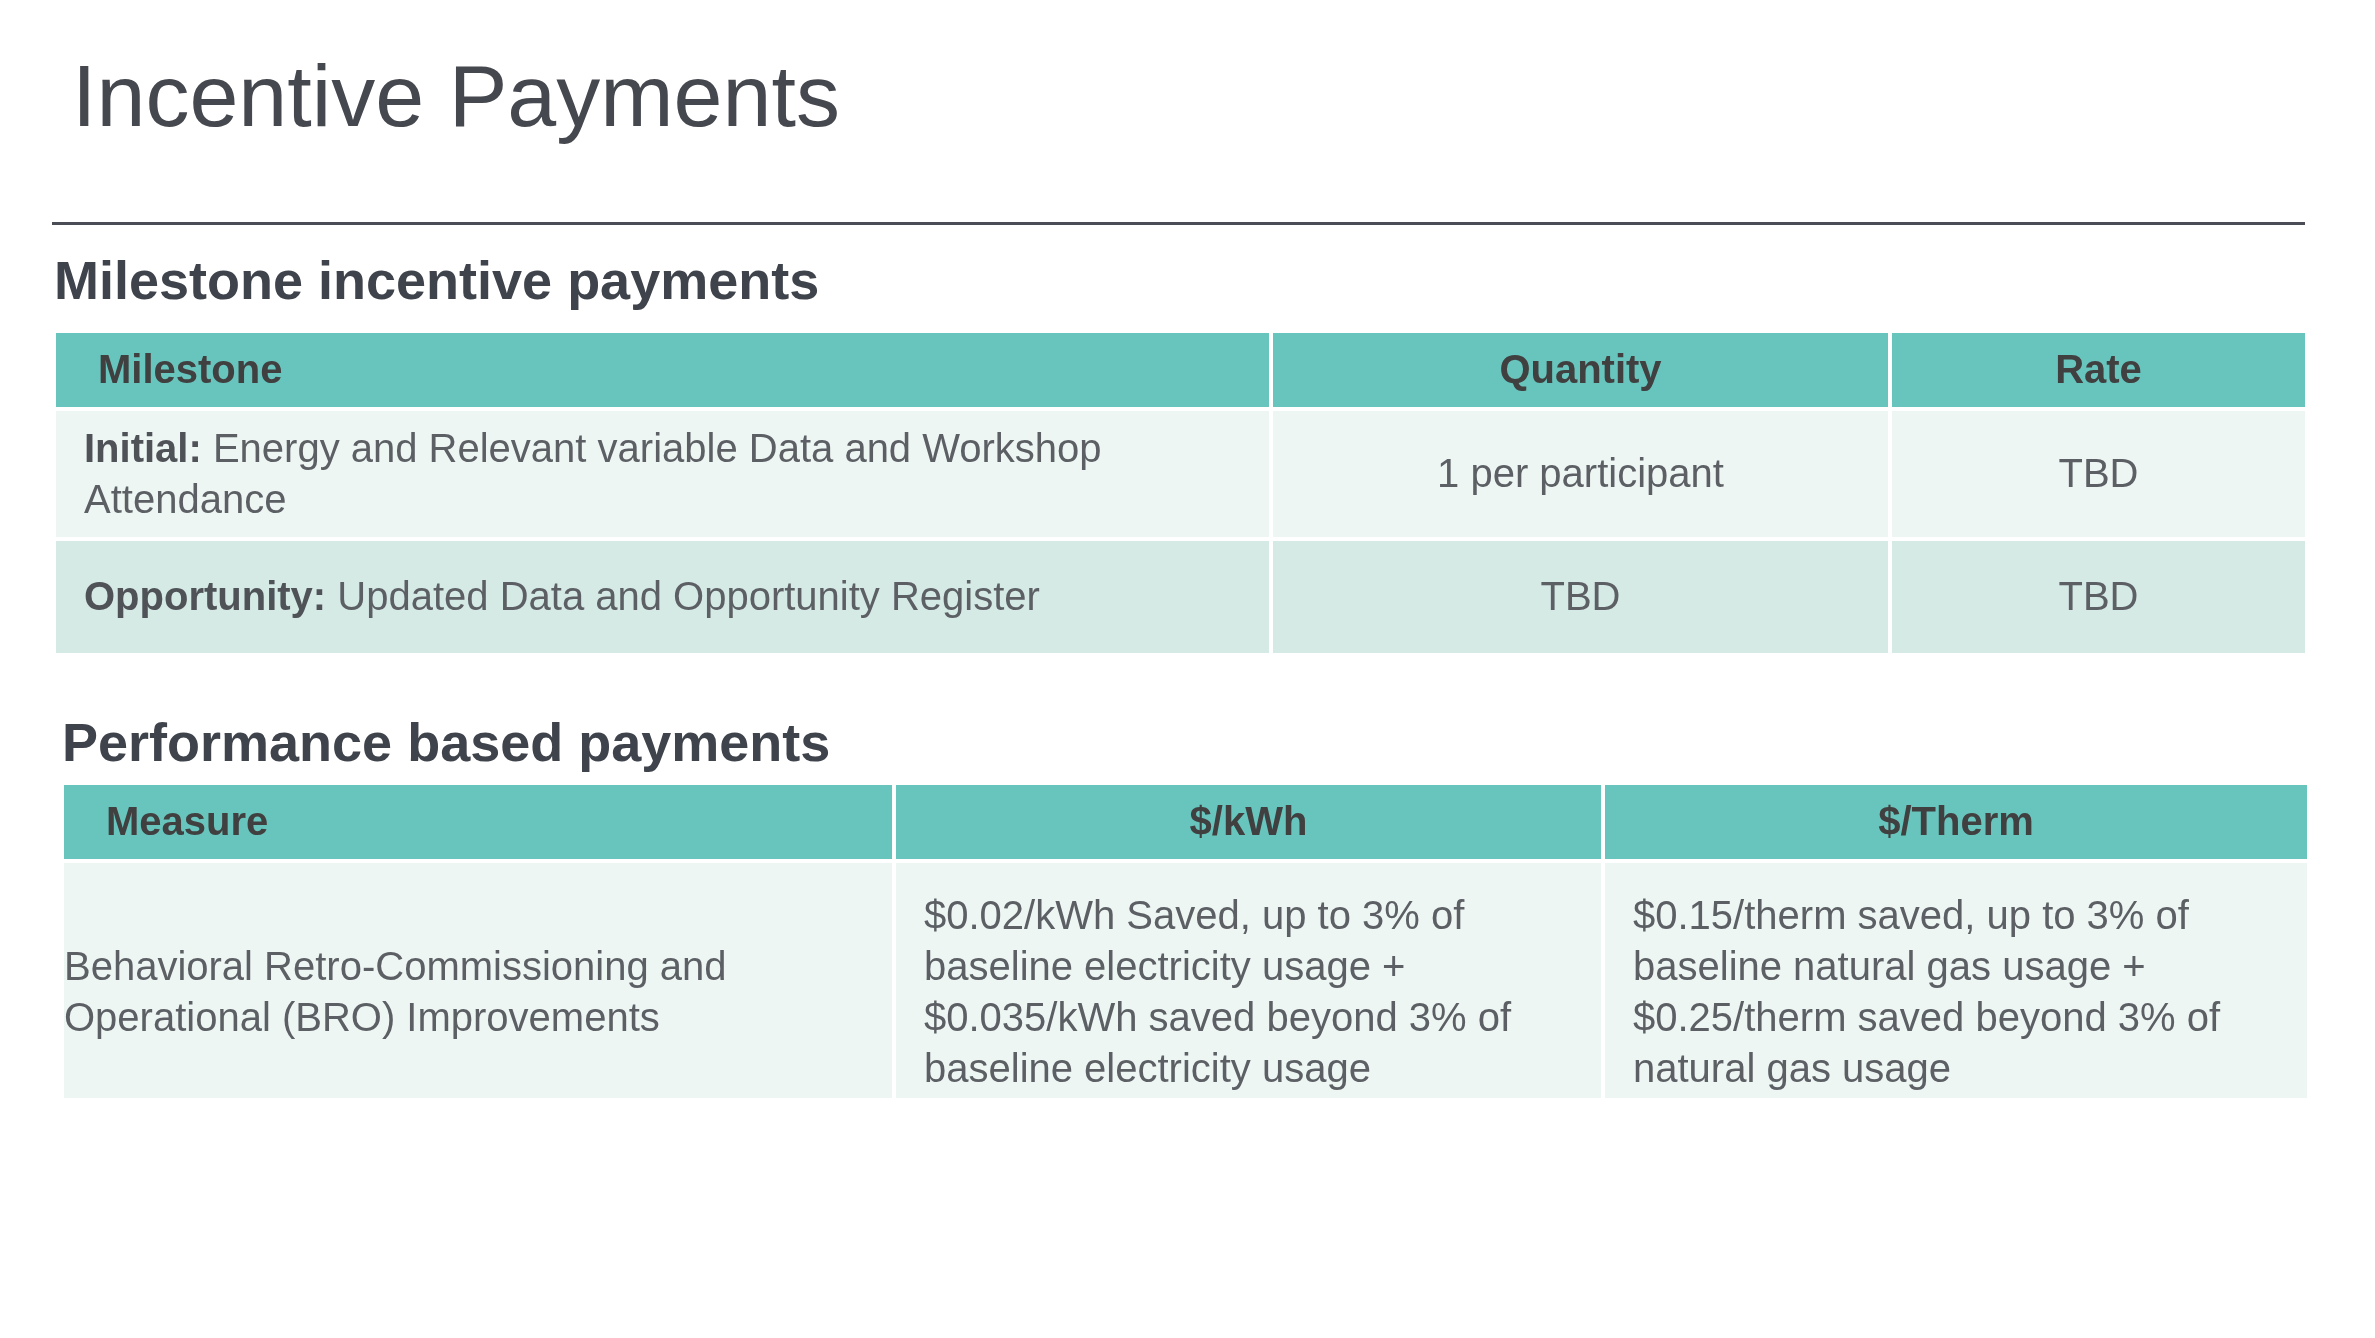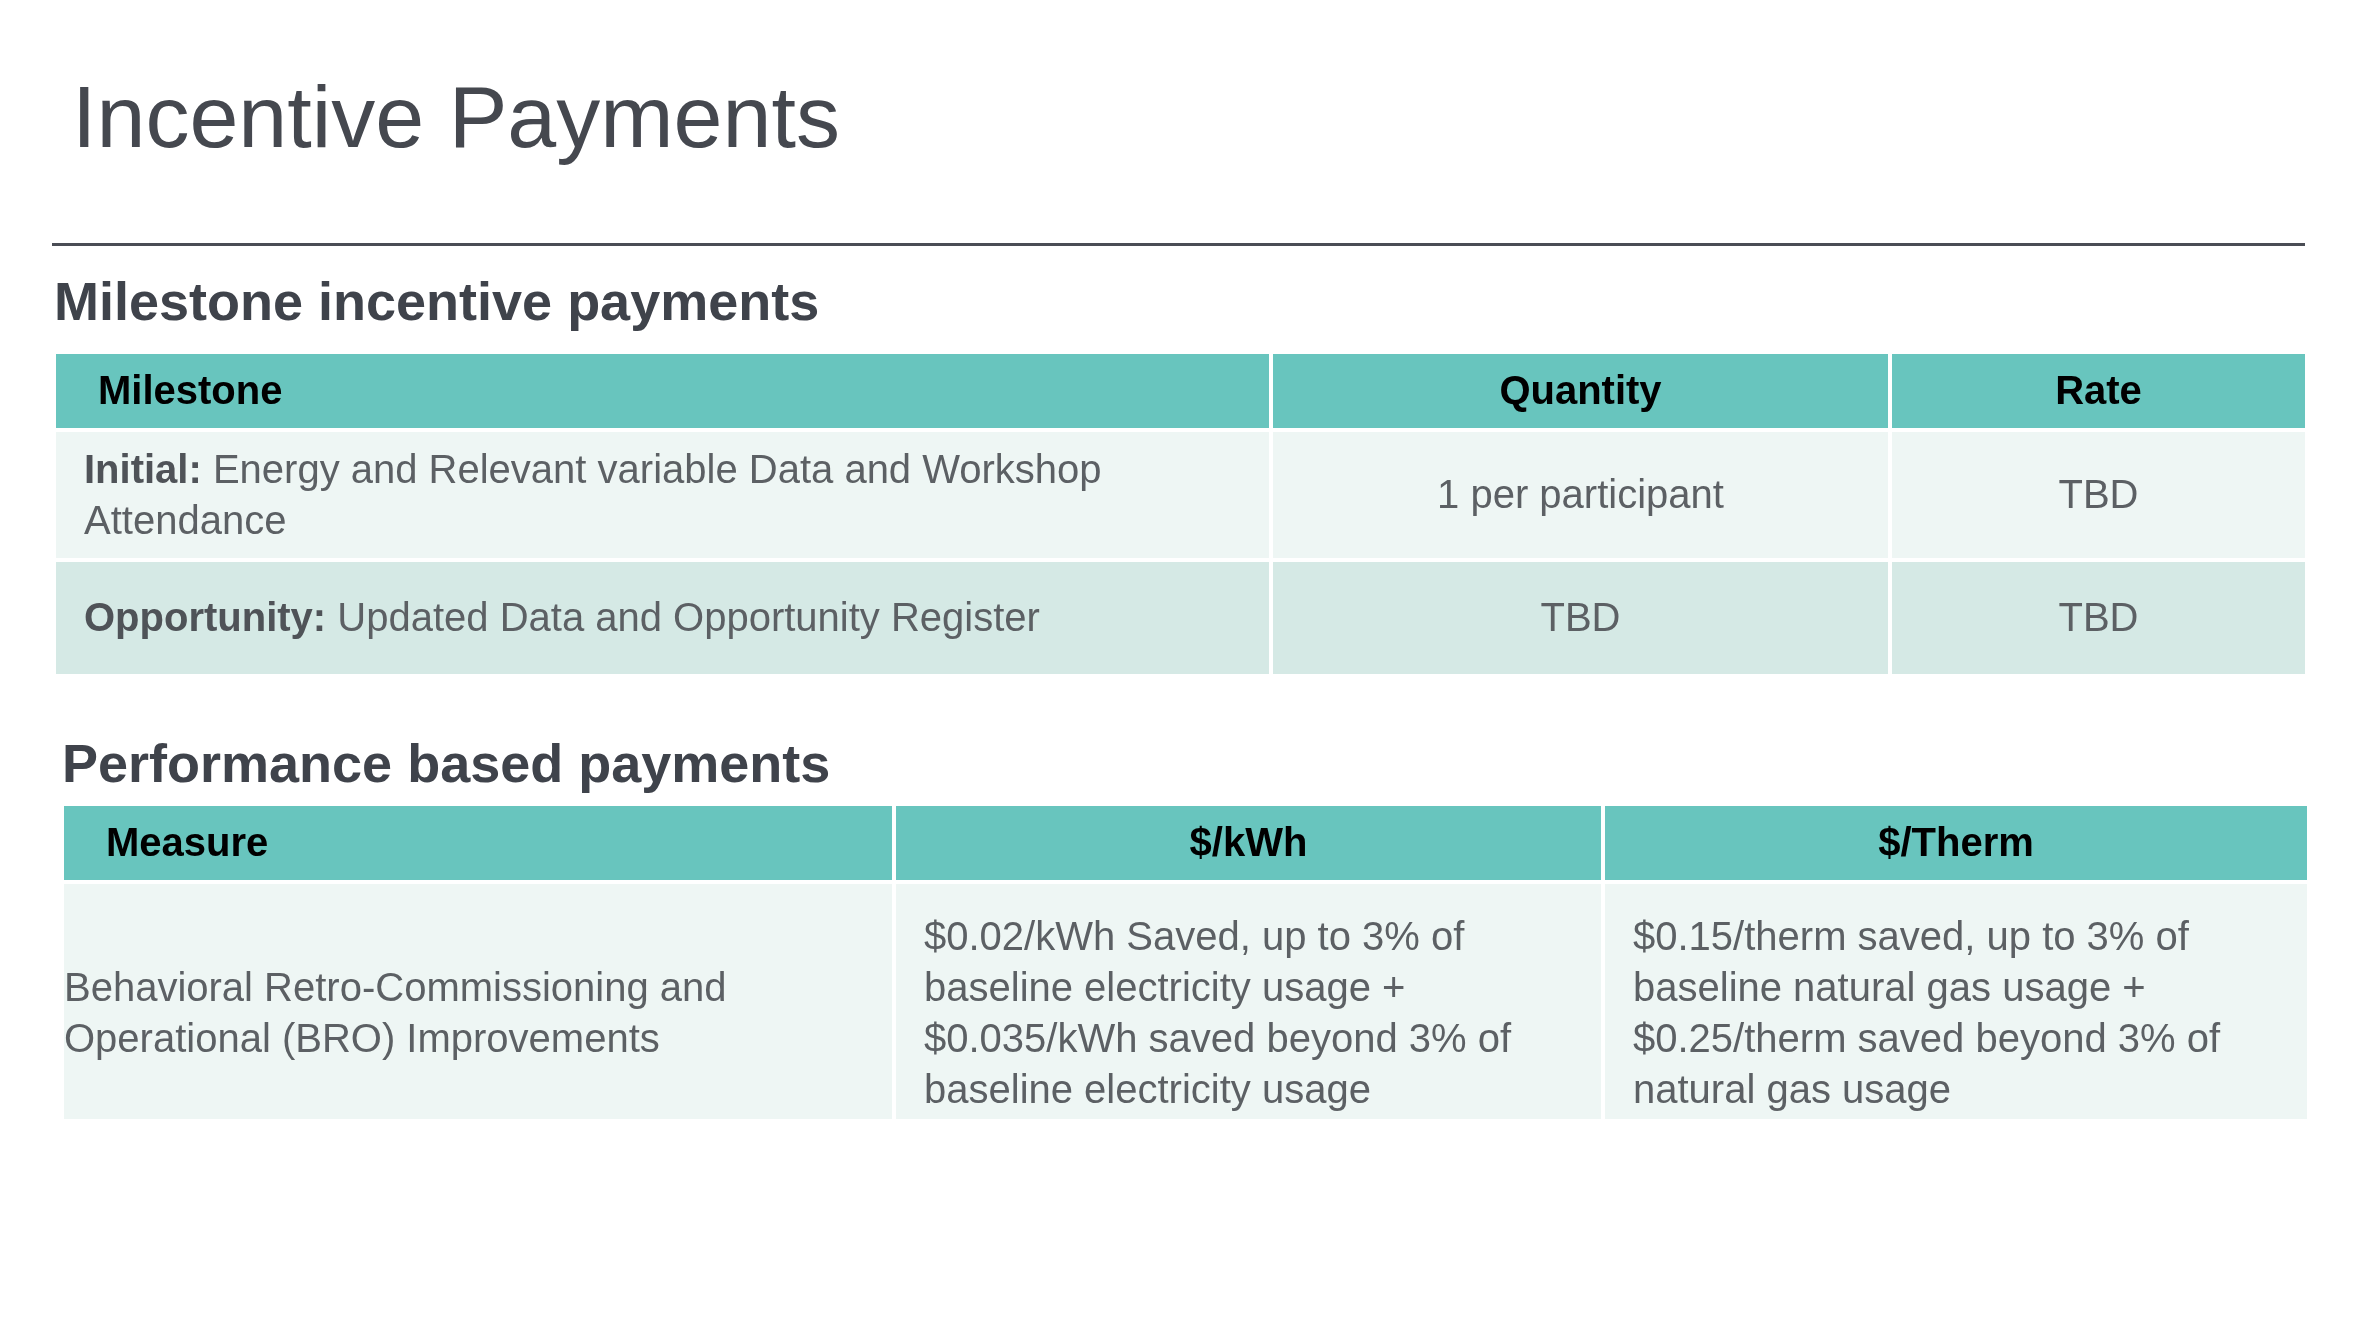--- a/index.html
+++ b/index.html
@@ -11,21 +11,20 @@
   body {
     font-family: "Liberation Sans", sans-serif;
     -webkit-font-smoothing: antialiased;
   }
   .slide {
     position: relative;
     width: 2375px;
     height: 1098px;
     background: #ffffff;
     overflow: hidden;
-    margin-top: 21px;
   }
 
   
   .slide-title {
     position: absolute;
     left: 72px;
     top: 50px;
     font-size: 88px;
     line-height: 1.05;
     font-weight: 400;
@@ -64,21 +63,21 @@
   .ptable .cell {
     box-sizing: border-box;
     display: flex;
     align-items: center;
     font-size: 40px;
     color: #5c6064;
     line-height: 1.28;
   }
   .ptable .head {
     background: #68c5be;
-    color: #000000;
+    color: #404040;
     font-weight: 700;
     font-size: 40px;
     height: 74px;
     align-items: center;
   }
   .ptable .head.left   { justify-content: flex-start; padding-left: 42px; }
   .ptable .head.center { justify-content: center; }
 
   .ptable .body-light { background: #eef6f4; }
   .ptable .body-dark  { background: #d5e9e5; }

